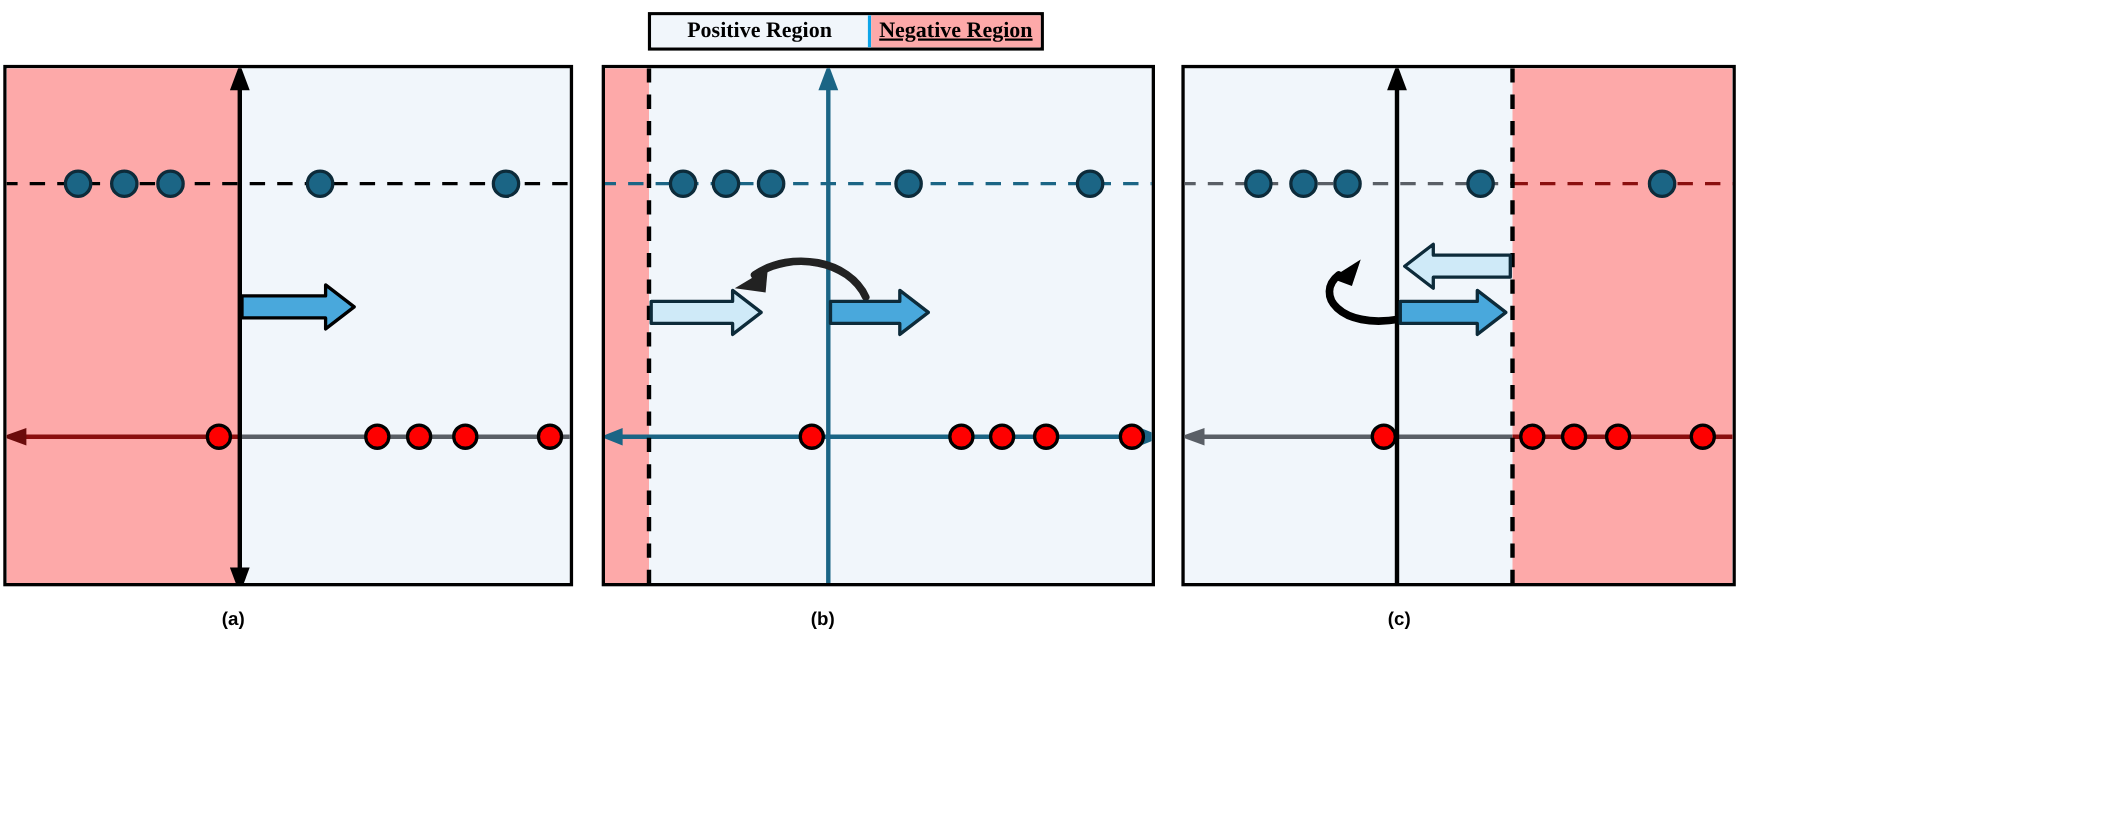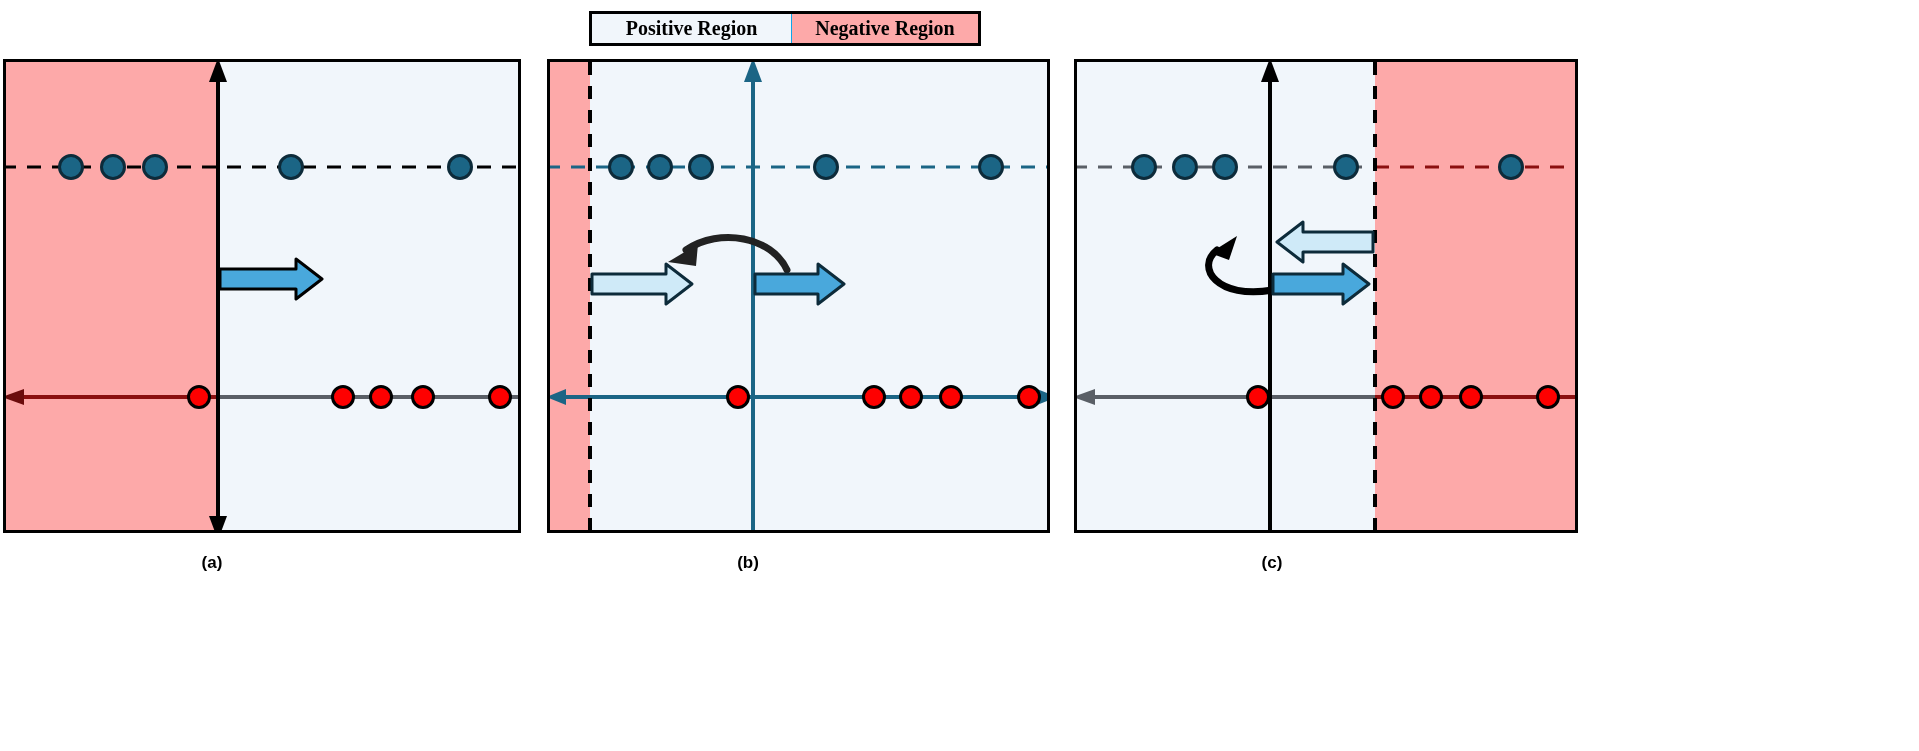--- a/index.html
+++ b/index.html
@@ -5,22 +5,22 @@
   html,body{margin:0;padding:0;background:#ffffff;}
   body{width:1919px;height:751px;position:relative;overflow:hidden;
        font-family:"Liberation Serif", serif;}
 
   
   #legend{position:absolute;left:589px;top:11px;display:flex;
           border:3px solid #000;box-sizing:border-box;height:35px;}
   .legend-cell{display:flex;align-items:center;justify-content:center;
                font-family:"Liberation Serif", serif;font-weight:bold;
                font-size:20px;color:#000;box-sizing:border-box;}
-  #legend-positive{width:200px;background:#f1f6fb;border-right:1px solid #0ea5e9;}
-  #legend-negative{width:186px;background:#fda9a9;}
+  #legend-positive{width:200px;background:#f1f6fb;border-right:3px solid #0ea5e9;}
+  #legend-negative{width:154px;background:#fda9a9;text-decoration:underline;}
 
   
   .panel{position:absolute;box-sizing:border-box;border:3px solid #000;
          background:#f1f6fb;overflow:hidden;}
   #panel-a{left:3px;top:59px;width:518px;height:474px;}
   #panel-b{left:547px;top:59px;width:503px;height:474px;}
   #panel-c{left:1074px;top:59px;width:504px;height:474px;}
 
   .panel-label{position:absolute;font-family:"Liberation Sans", sans-serif;
                font-weight:bold;font-size:17px;color:#000;text-align:center;

